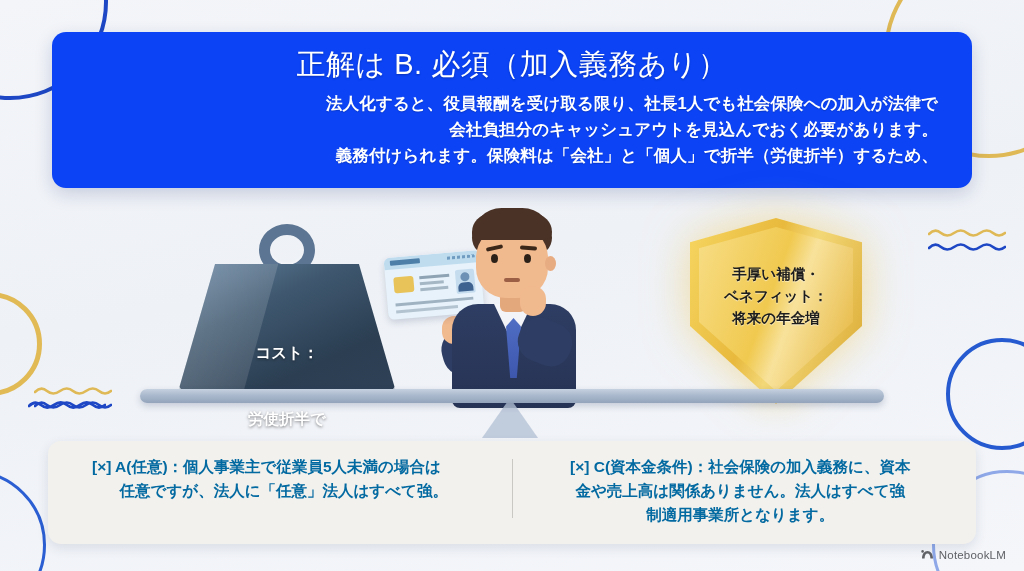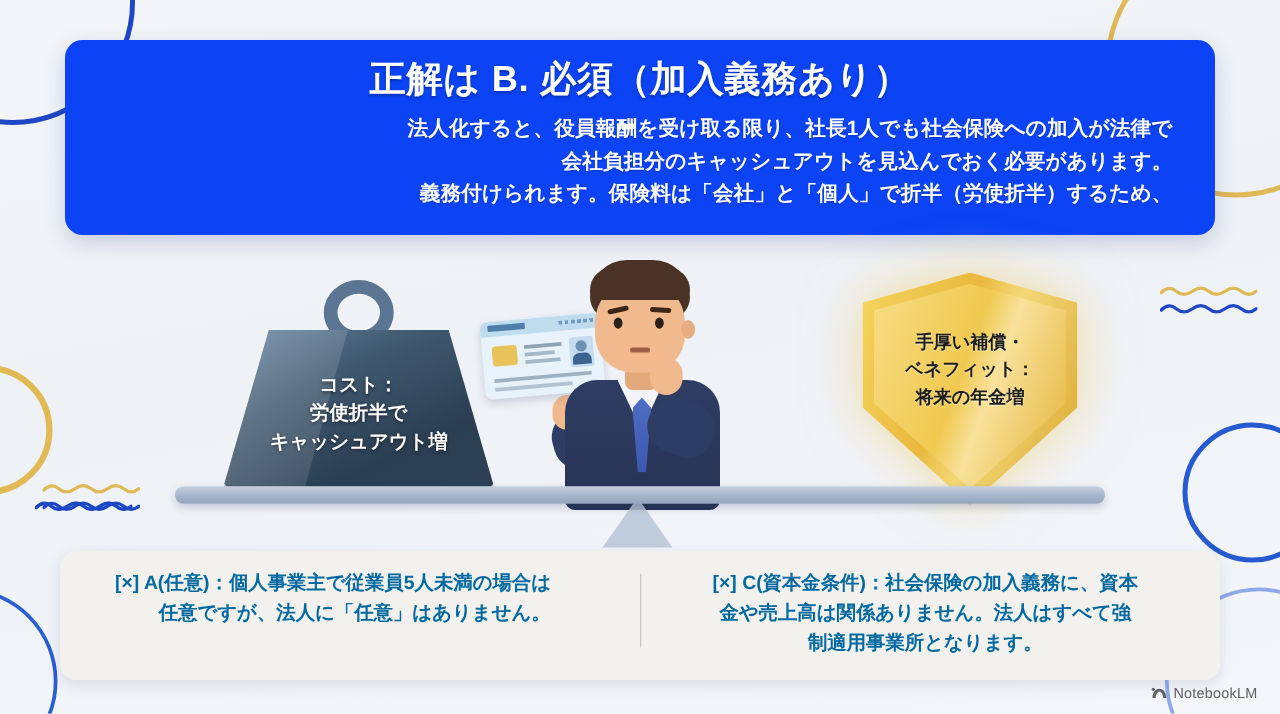--- a/index.html
+++ b/index.html
@@ -53,21 +53,21 @@
     width:920px;
     padding:14px 34px 20px;
     background:#0b43f5;
     border-radius:14px;
     box-shadow:0 6px 18px rgba(16,40,110,.18);
     text-align:center;
     color:#ffffff;
   }
   #banner-title {
     font-size:29px;
-    font-weight:bold;
+    font-weight:normal;
     letter-spacing:.5px;
     line-height:1.28;
     text-shadow:0 1px 2px rgba(0,0,0,.25);
     margin-bottom:7px;
   }
   #banner-body {
     font-size:16.5px;
     font-weight:bold;
     line-height:1.58;
     letter-spacing:.1px;
@@ -134,21 +134,21 @@
   #weight-label {
     position:absolute; left:0; top:74px;
     width:218px;
     text-align:center;
     color:#ffffff;
     font-size:15.5px;
     font-weight:bold;
     line-height:1.45;
     text-shadow:0 1px 3px rgba(0,0,0,.5);
   }
-  #weight-label span { display:block; }
+  #weight-label span { display:block;margin-top:44px; }
 
   
   #shield {
     position:absolute;
     left:690px; top:12px;
     width:172px; height:186px;
     filter:drop-shadow(0 0 22px rgba(240,200,90,.55));
   }
   #shield-plate {
     position:absolute; inset:0;
@@ -430,21 +430,21 @@
     </div>
 
     <div id="fulcrum"></div>
     <div id="beam"></div>
   </div>
 
   <div id="bottom-card">
 
     <div class="distractor left-col">
       <span>[×] A(任意)：個人事業主で従業員5人未満の場合は</span>
-      <span>任意ですが、法人に「任意」はありません。</span>
+      <span>任意ですが、法人に「任意」法人はすべて強。</span>
     </div>
 
     <div id="card-divider"></div>
 
     <div class="distractor">
       <span>[×] C(資本金条件)：社会保険の加入義務に、資本</span>
       <span>金や売上高は関係ありません。法人はすべて強</span>
       <span>制適用事業所となります。</span>
     </div>
   </div>

